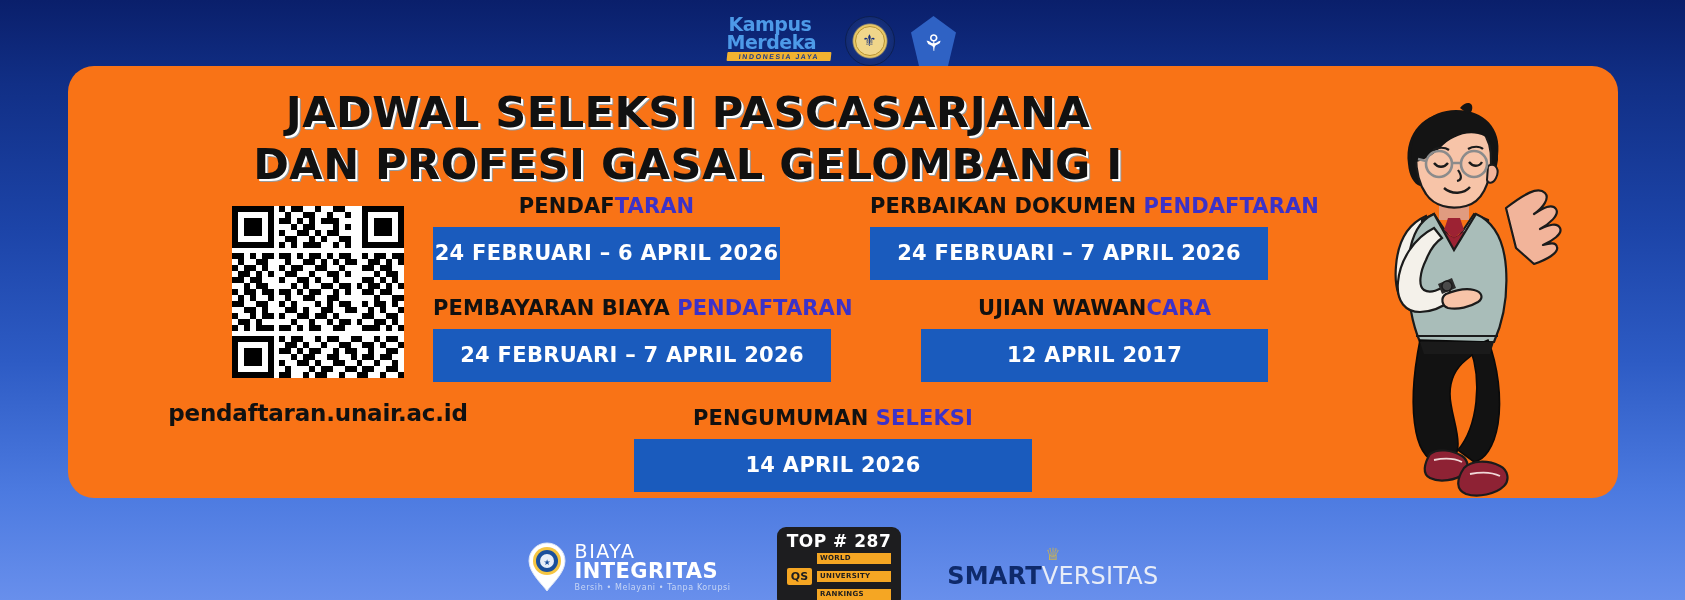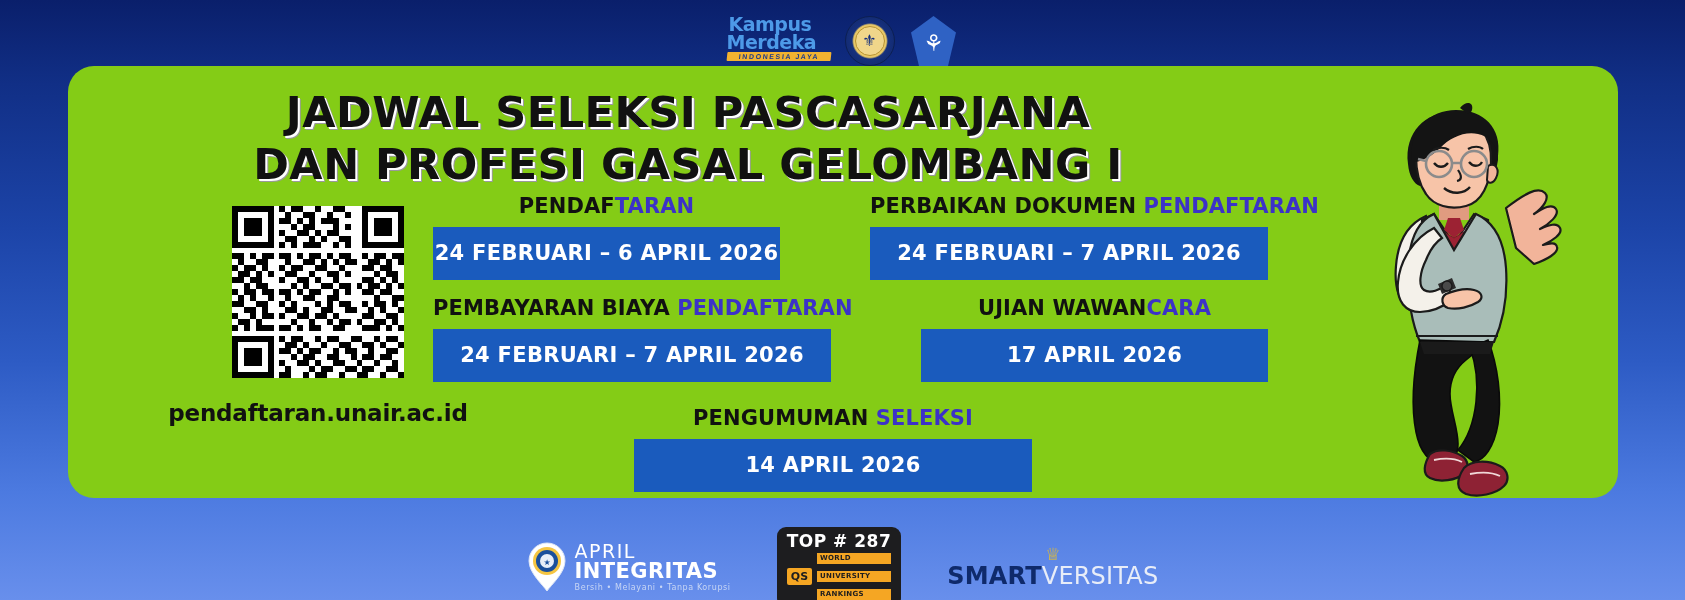--- a/index.html
+++ b/index.html
@@ -49,21 +49,21 @@
     border-radius:0;
   }
   .seal-kemdik .flame{
     font-size:23px;color:#ffffff;line-height:1;margin-top:4px;
   }
 
   
   .card{
     position:absolute; left:68px; top:66px;
     width:1550px; height:432px;
-    background:#84cc16; border-radius:26px;
+    background:#f97316; border-radius:26px;
     overflow:hidden;
     padding-left:25px;
   }
 
   
   .title-block{ position:absolute; left:0; top:20px; width:1240px; text-align:center; }
   .title-line{
     font-family:"DejaVu Sans", sans-serif;
     font-weight:bold; font-size:43px; color:#111111;
     letter-spacing:0.5px; line-height:1.22;
@@ -418,21 +418,21 @@
       <div class="cell">
         <div class="lbl">
           <span class="a">PEMBAYARAN BIAYA </span><span class="b">PENDAFTARAN</span>
         </div>
         <div class="bar">24 FEBRUARI – 7 APRIL 2026</div>
       </div>
       <div class="cell">
         <div class="lbl">
           <span class="a">UJIAN WAWAN</span><span class="b">CARA</span>
         </div>
-        <div class="bar">17 APRIL 2026</div>
+        <div class="bar">12 APRIL 2017</div>
       </div>
     </div>
 
     <div class="row-center">
       <div class="cell wide">
         <div class="lbl">
           <span class="a">PENGUMUMAN </span><span class="b">SELEKSI</span>
         </div>
         <div class="bar">14 APRIL 2026</div>
       </div>
@@ -521,21 +521,21 @@
 
   <div class="zona">
     <svg class="zona-seal" viewBox="0 0 40 50">
       <path d="M20 1 C30 1 38 9 38 19 C38 31 24 43 20 49 C16 43 2 31 2 19 C2 9 10 1 20 1 Z" fill="#ffffff" stroke="#dde6f7" stroke-width="1"></path>
       <circle cx="20" cy="19" r="14" fill="#f5c542"></circle>
       <circle cx="20" cy="19" r="11" fill="#1a4f9c"></circle>
       <circle cx="20" cy="19" r="7" fill="#e8eef8"></circle>
       <text x="20" y="23" font-size="8" text-anchor="middle" fill="#1a4f9c" font-family="DejaVu Sans, sans-serif">★</text>
     </svg>
     <div class="zona-txt">
-      <div class="zona-1">APRIL</div>
+      <div class="zona-1">BIAYA</div>
       <div class="zona-2">INTEGRITAS</div>
       <div class="zona-3">Bersih • Melayani • Tanpa Korupsi</div>
     </div>
   </div>
 
   <div class="qs-badge">
     <div class="qs-top">TOP # 287</div>
     <div class="qs-bottom">
       <div class="qs-mark">QS</div>
       <div class="qs-bars">

